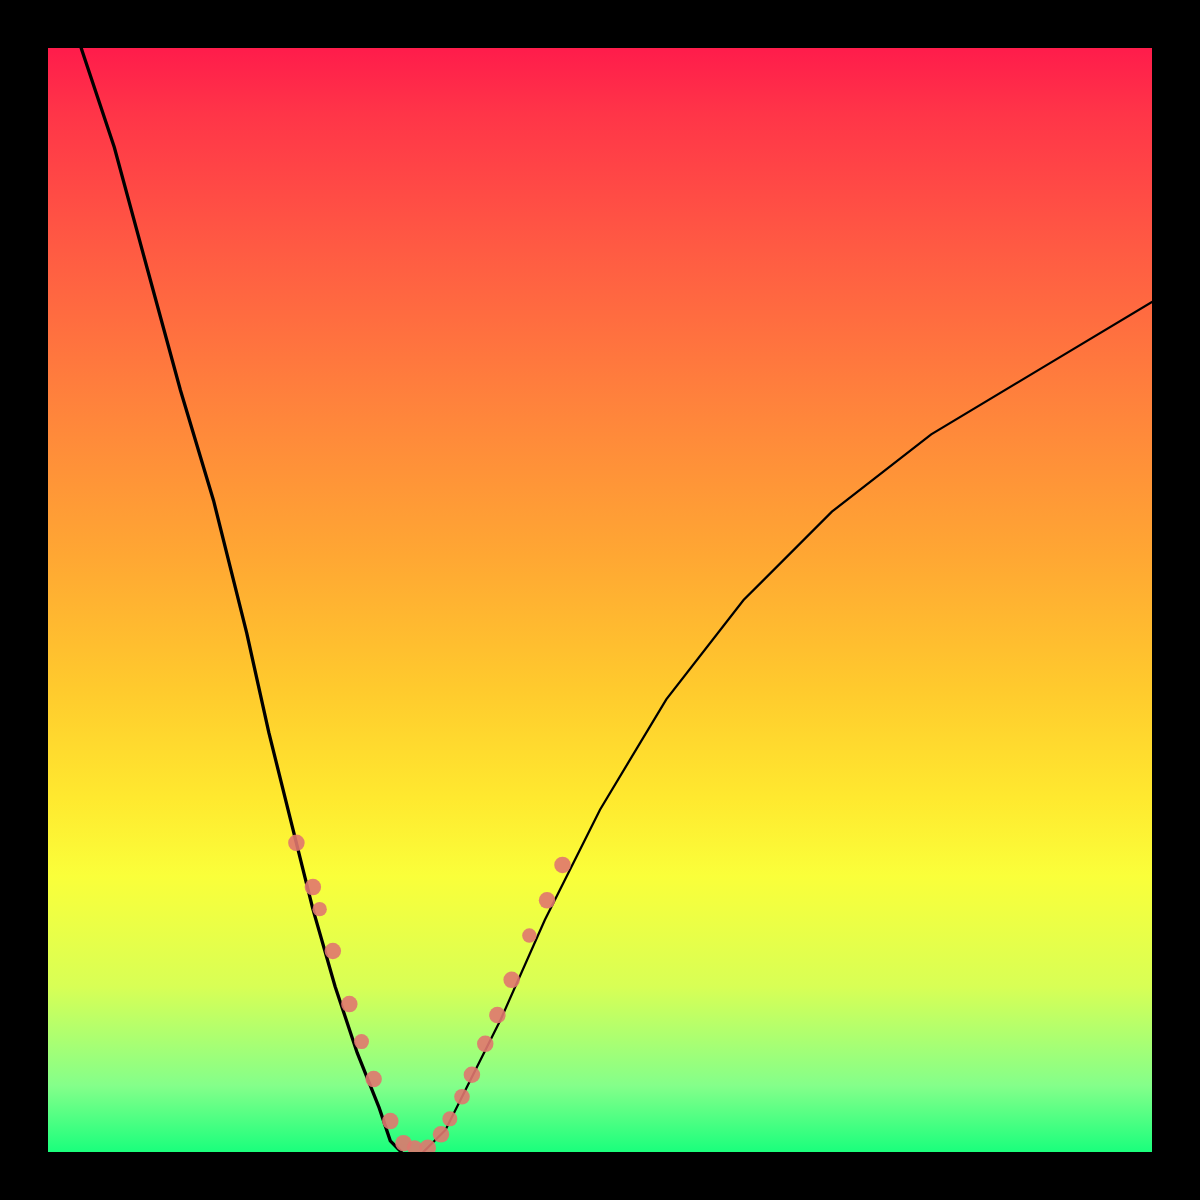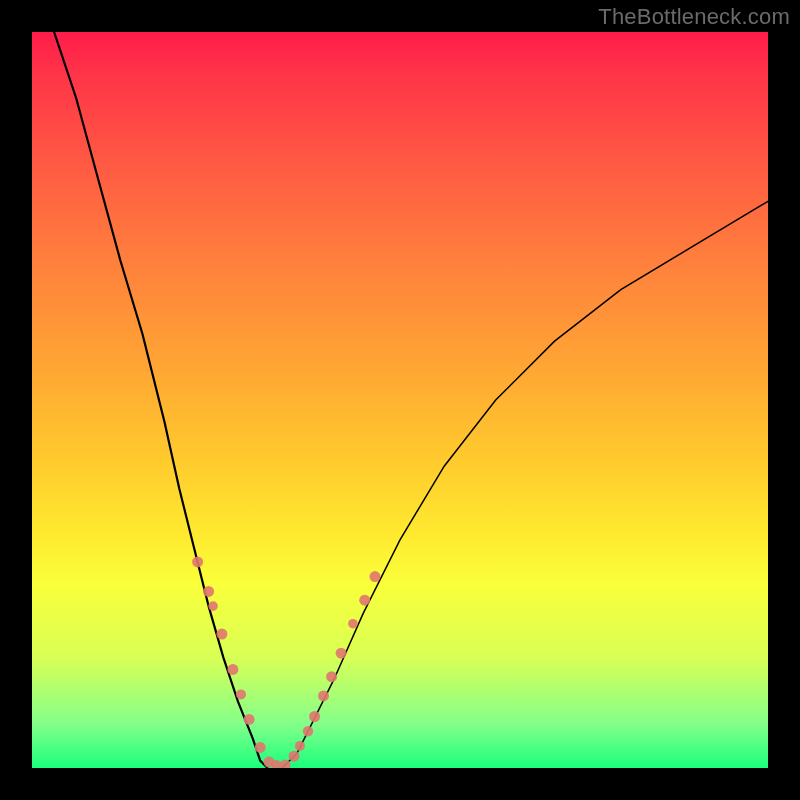--- a/index.html
+++ b/index.html
@@ -97,14 +97,13 @@
           <circle class="dot" cx="282.6" cy="684.5" r="5.5"></circle>
           <circle class="dot" cx="291.5" cy="663.9" r="5.5"></circle>
           <circle class="dot" cx="299.6" cy="644.7" r="5.5"></circle>
           <circle class="dot" cx="309.1" cy="621.2" r="5.5"></circle>
           <circle class="dot" cx="320.9" cy="591.7" r="4.8"></circle>
           <circle class="dot" cx="332.7" cy="568.2" r="5.5"></circle>
           <circle class="dot" cx="343.0" cy="544.6" r="5.5"></circle>
         </g>
     </svg>
   </div>
-  <div class="watermark">TheBottleneck.com</div>
 </div>
 
 </body></html>

